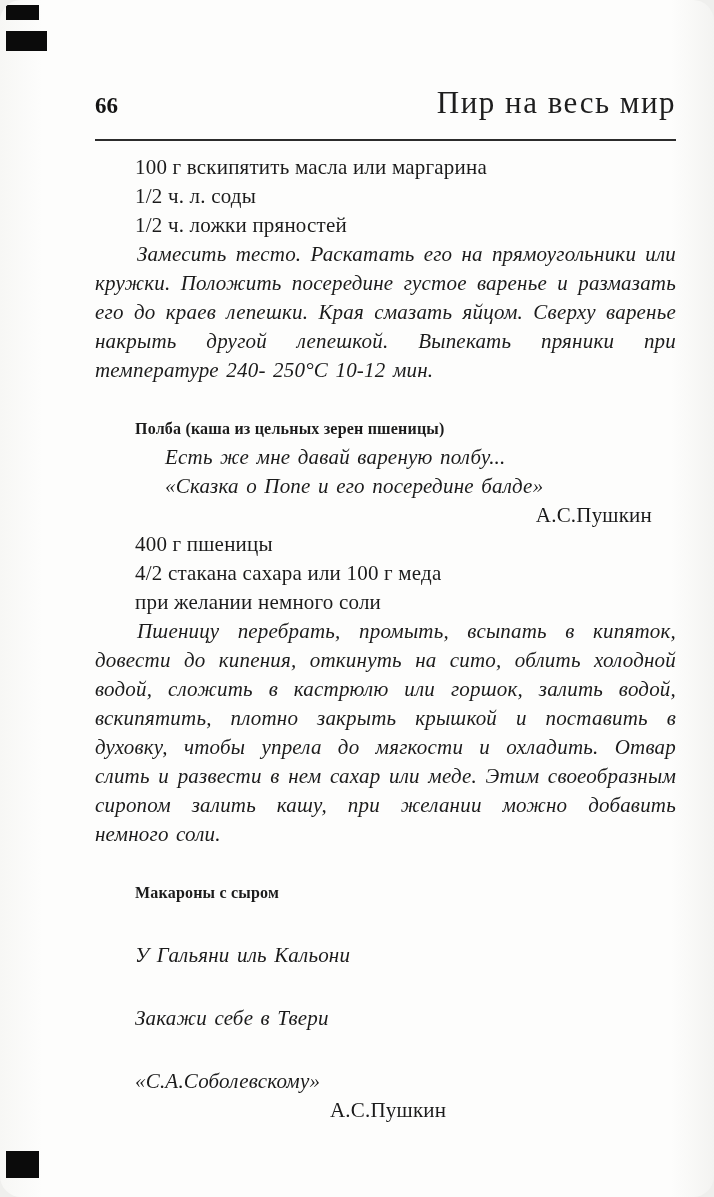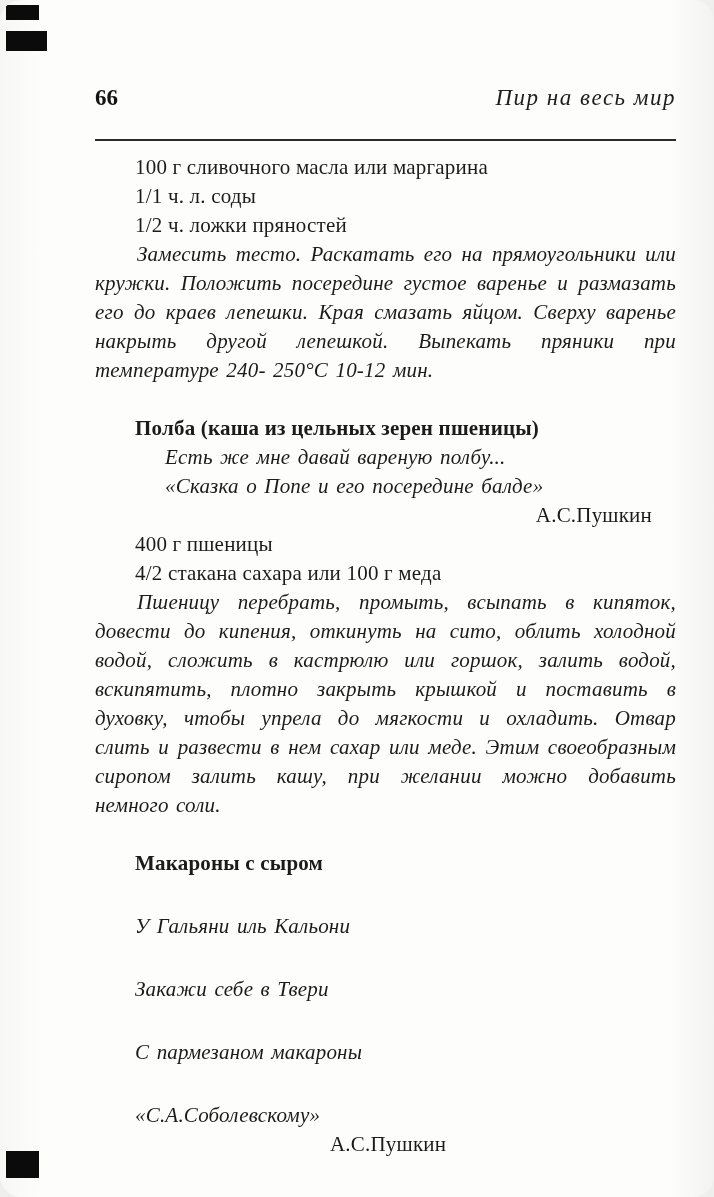--- a/index.html
+++ b/index.html
@@ -28,22 +28,21 @@
     display: flex;
     justify-content: space-between;
     align-items: baseline;
   }
   .page-number {
     font-weight: bold;
     font-size: 23px;
     color: #141414;
   }
   .running-title {
-    font-style: italic;
-    font-size: 23px;
+    font-size: 31px;
     letter-spacing: 1.5px;
     color: #1e1e1e;
   }
   .header-rule {
     position: absolute;
     left: 95px; top: 139px;
     width: 581px; height: 2px;
     background: #2c2c2c;
   }
 
@@ -57,21 +56,21 @@
   }
   .ingredient { padding-left: 40px; }
   .para {
     font-style: italic;
     text-align: justify;
     text-indent: 42px;
     word-spacing: 2px;
   }
   .recipe-title {
     font-weight: bold;
-    font-size: 21px;
+    font-size: 16px;
     padding-left: 40px;
     margin-top: 29px;
   }
   .epigraph {
     font-style: italic;
     padding-left: 70px;
     word-spacing: 2px;
   }
   .epigraph-author {
     text-align: right;
@@ -97,46 +96,46 @@
 
   <header class="page-header">
     <span class="page-number">66</span>
     <span class="running-title">Пир на весь мир</span>
   </header>
   <div class="header-rule"></div>
 
   <main class="text-block">
 
     <div>
-      <p class="ingredient">100 г сливочного масла или маргарина</p>
-      <p class="ingredient">1/1 ч. л. соды</p>
+      <p class="ingredient">100 г вскипятить масла или маргарина</p>
+      <p class="ingredient">1/2 ч. л. соды</p>
       <p class="ingredient">1/2 ч. ложки пряностей</p>
     </div>
 
     <p class="para">Замесить тесто. Раскатать его на прямоугольники или кружки. Положить посередине густое варенье и размазать его до краев лепешки. Края смазать яйцом. Сверху варенье накрыть другой лепешкой. Выпекать пряники при температуре 240- 250°С  10-12 мин.</p>
 
     <h2 class="recipe-title">Полба (каша из цельных зерен пшеницы)</h2>
 
     <div>
       <p class="epigraph">Есть же мне давай вареную полбу...</p>
       <p class="epigraph">«Сказка о Попе и его посередине балде»</p>
       <p class="epigraph-author">А.С.Пушкин</p>
     </div>
 
     <div>
       <p class="ingredient">400 г пшеницы</p>
       <p class="ingredient">4/2 стакана сахара или 100 г меда</p>
+      <p class="ingredient">при желании немного соли</p>
     </div>
 
     <p class="para">Пшеницу перебрать, промыть, всыпать в кипяток, довести до кипения, откинуть на сито, облить холодной водой, сложить в кастрюлю или горшок, залить водой, вскипятить, плотно закрыть крышкой и поставить в духовку, чтобы упрела до мягкости и охладить. Отвар слить и развести в нем сахар или меде. Этим своеобразным сиропом залить кашу, при желании можно добавить немного соли.</p>
 
     <h2 class="recipe-title">Макароны с сыром</h2>
 
     <div class="poem">
       <p class="poem-line">У Гальяни иль Кальони</p>
       <p class="poem-line">Закажи себе в Твери</p>
-      <p class="poem-line">С пармезаном макароны</p>
       <p class="poem-line">«С.А.Соболевскому»</p>
       <p class="poem-author">А.С.Пушкин</p>
     </div>
 
   </main>
 </div>
 
 </body></html>

